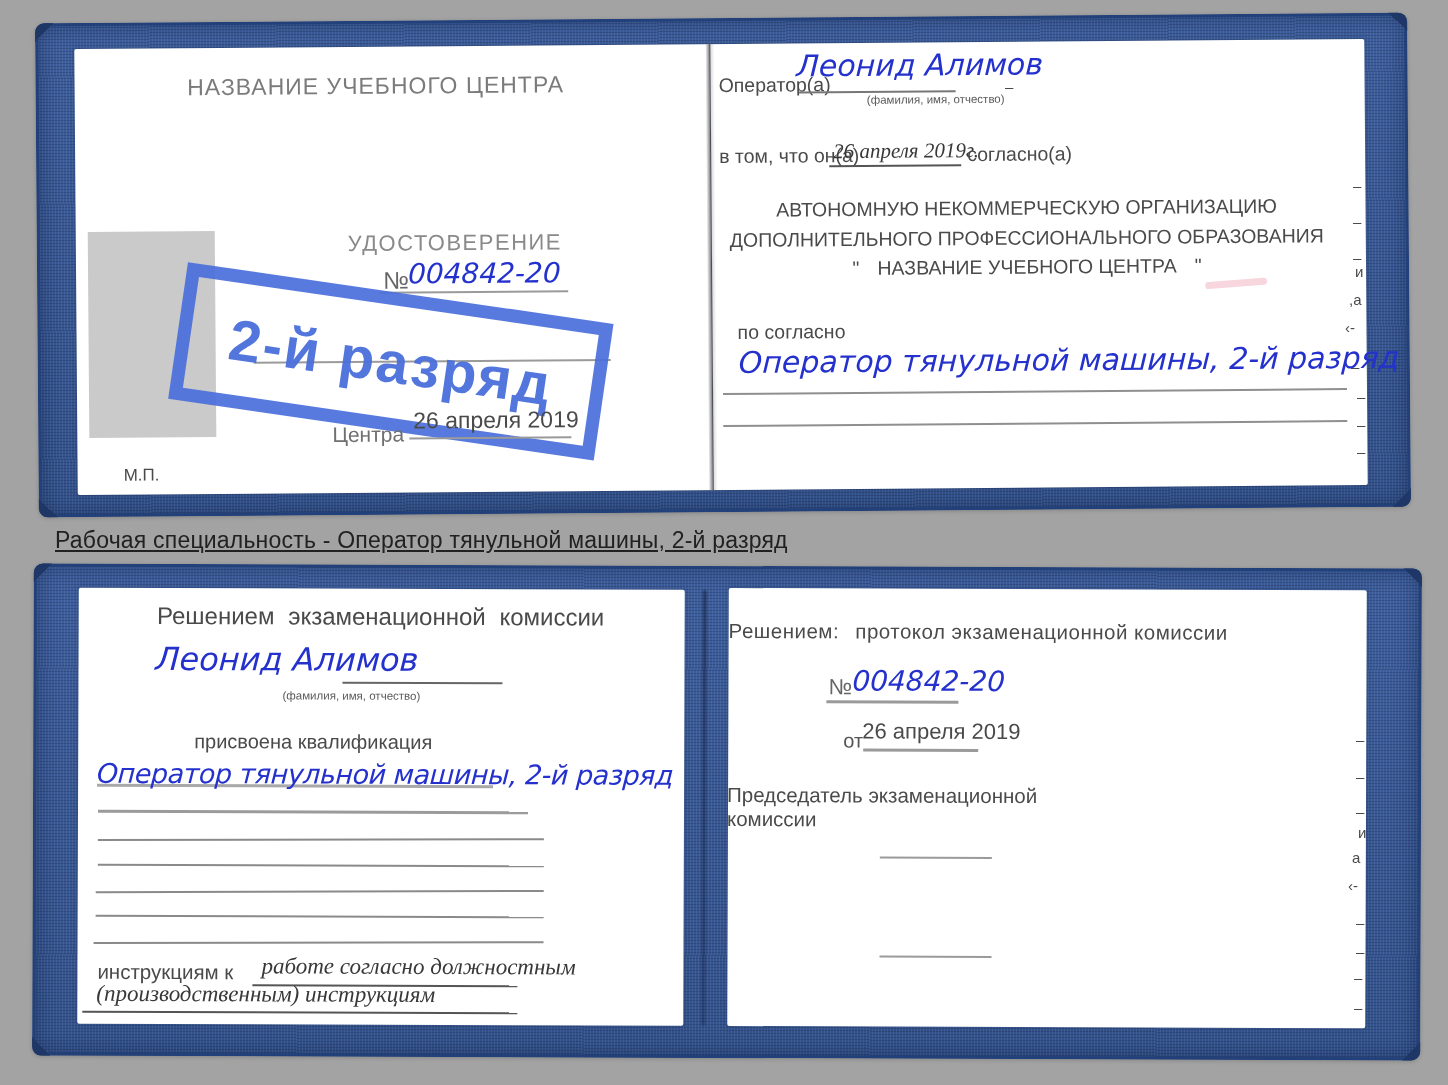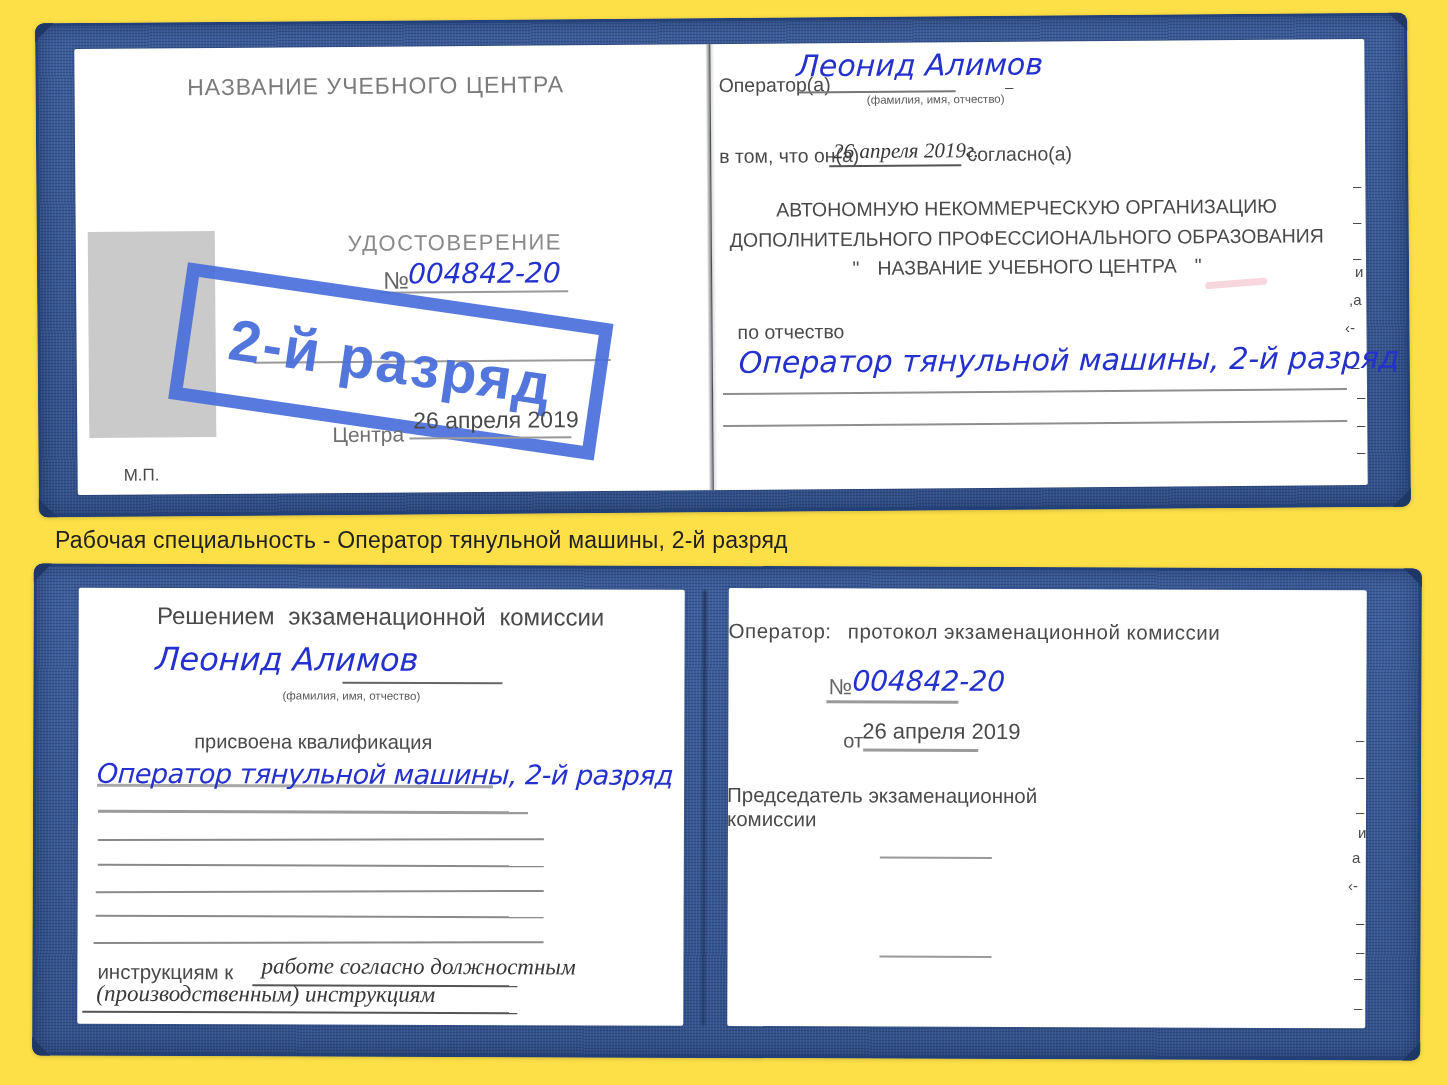--- a/index.html
+++ b/index.html
@@ -9,21 +9,21 @@
     --stamp-blue:#4a6fdb;
     --print-dark:#4a4a4a;
     --print-gray:#7b7b7b;
     --line-gray:#9a9a9a;
     --photo-gray:#cacaca;
   }
   *{margin:0;padding:0;box-sizing:border-box;}
   html,body{background:#fcfcfb;}
   .canvas{
     position:relative;width:1448px;height:1085px;overflow:hidden;
-    background:#fde047;
+    background:#a3a3a3;
     font-family:"Liberation Sans",sans-serif;
     color:var(--print-dark);
   }
   .abs{position:absolute;}
   
   .cover{
     position:absolute;border-radius:9px;
     background-image:
       repeating-linear-gradient(90deg, rgba(255,255,255,.07) 0 1px, transparent 1px 3px),
       repeating-linear-gradient(0deg, rgba(16,33,70,.26) 0 1px, transparent 1px 3px),
@@ -74,21 +74,21 @@
   .scan-mark{
     position:absolute;font-size:15px;color:#4a4a4a;
     font-family:"Liberation Sans",sans-serif;z-index:8;
   }
   .pink-smudge{
     position:absolute;width:62px;height:7px;border-radius:4px;
     background:rgba(232,128,150,.32);transform:rotate(-4deg);
   }
   .caption{
     position:absolute;left:55px;top:527px;
-    font-size:23px;color:#212121;letter-spacing:.2px;
+    font-size:23px;color:#212121;letter-spacing:.2px;text-decoration:underline;
   }
   .z6{z-index:6;} .z4{z-index:4;}
 </style>
 </head>
 <body>
 
 <div class="canvas">
 
   <div class="cover" style="left:37px;top:18px;width:1372px;height:494px;transform:rotate(-0.45deg);">
     <div class="corner tl"></div>
@@ -134,21 +134,21 @@
     <div class="abs center" style="left:650px;top:178px;width:680px;font-size:19.5px;line-height:29.5px;">
       <div>АВТОНОМНУЮ НЕКОММЕРЧЕСКУЮ ОРГАНИЗАЦИЮ</div>
       <div>ДОПОЛНИТЕЛЬНОГО ПРОФЕССИОНАЛЬНОГО ОБРАЗОВАНИЯ</div>
       <div class="nowrap">
         <span>"</span><span style="margin:0 18px;">НАЗВАНИЕ УЧЕБНОГО ЦЕНТРА</span><span>"</span>
       </div>
     </div>
 
     <div class="pink-smudge" style="left:1168px;top:266px;"></div>
 
-    <div class="abs" style="left:700px;top:303px;font-size:19.5px;">по отчество</div>
+    <div class="abs" style="left:700px;top:303px;font-size:19.5px;">по согласно</div>
     <div class="abs hand" style="left:701px;top:327px;font-size:30px;">Оператор тянульной машины, 2-й разряд</div>
     <div class="hline" style="left:685px;top:375px;width:624px;height:2px;background:#8f8f8f;"></div>
     <div class="hline" style="left:685px;top:407px;width:624px;height:2px;background:#8f8f8f;"></div>
   </div>
 
   <div class="caption">Рабочая специальность - Оператор тянульной машины, 2-й разряд</div>
 
   <div class="cover" style="left:33px;top:566px;width:1388px;height:492px;transform:rotate(0.2deg);">
     <div class="corner tl"></div>
     <div class="corner tr"></div>
@@ -177,21 +177,21 @@
     <div class="thinline" style="left:63px;top:351px;width:448px;height:1.5px;"></div>
     <div class="thinline" style="left:61px;top:377px;width:450px;height:1.5px;transform:rotate(-0.3deg);"></div>
 
     <div class="abs" style="left:65px;top:396px;font-size:20.5px;">инструкциям к</div>
     <div class="abs serif-it" style="left:229px;top:389px;font-size:23px;">работе согласно должностным</div>
     <div class="thinline" style="left:220px;top:420px;width:265px;background:#555;"></div>
     <div class="abs serif-it" style="left:64px;top:417px;font-size:23px;">(производственным) инструкциям</div>
     <div class="thinline" style="left:50px;top:447px;width:435px;background:#555;"></div>
 
     <div class="abs nowrap" style="left:695px;top:53px;font-size:20.5px;letter-spacing:.5px;">
-      <span>Оператор:</span>
+      <span>Решением:</span>
       <span style="margin-left:10px;">протокол экзаменационной комиссии</span>
     </div>
 
     <div class="abs" style="left:795px;top:108px;font-size:22px;color:#666;">№</div>
     <div class="abs hand" style="left:819px;top:98px;font-size:28px;">004842-20</div>
     <div class="hline" style="left:793px;top:134px;width:132px;height:2.5px;"></div>
 
     <div class="abs" style="left:810px;top:163px;font-size:20px;color:#555;text-align:right;">от</div>
     <div class="abs" style="left:829px;top:152px;font-size:22px;">26 апреля 2019</div>
     <div class="hline" style="left:830px;top:182px;width:115px;height:2.5px;"></div>

